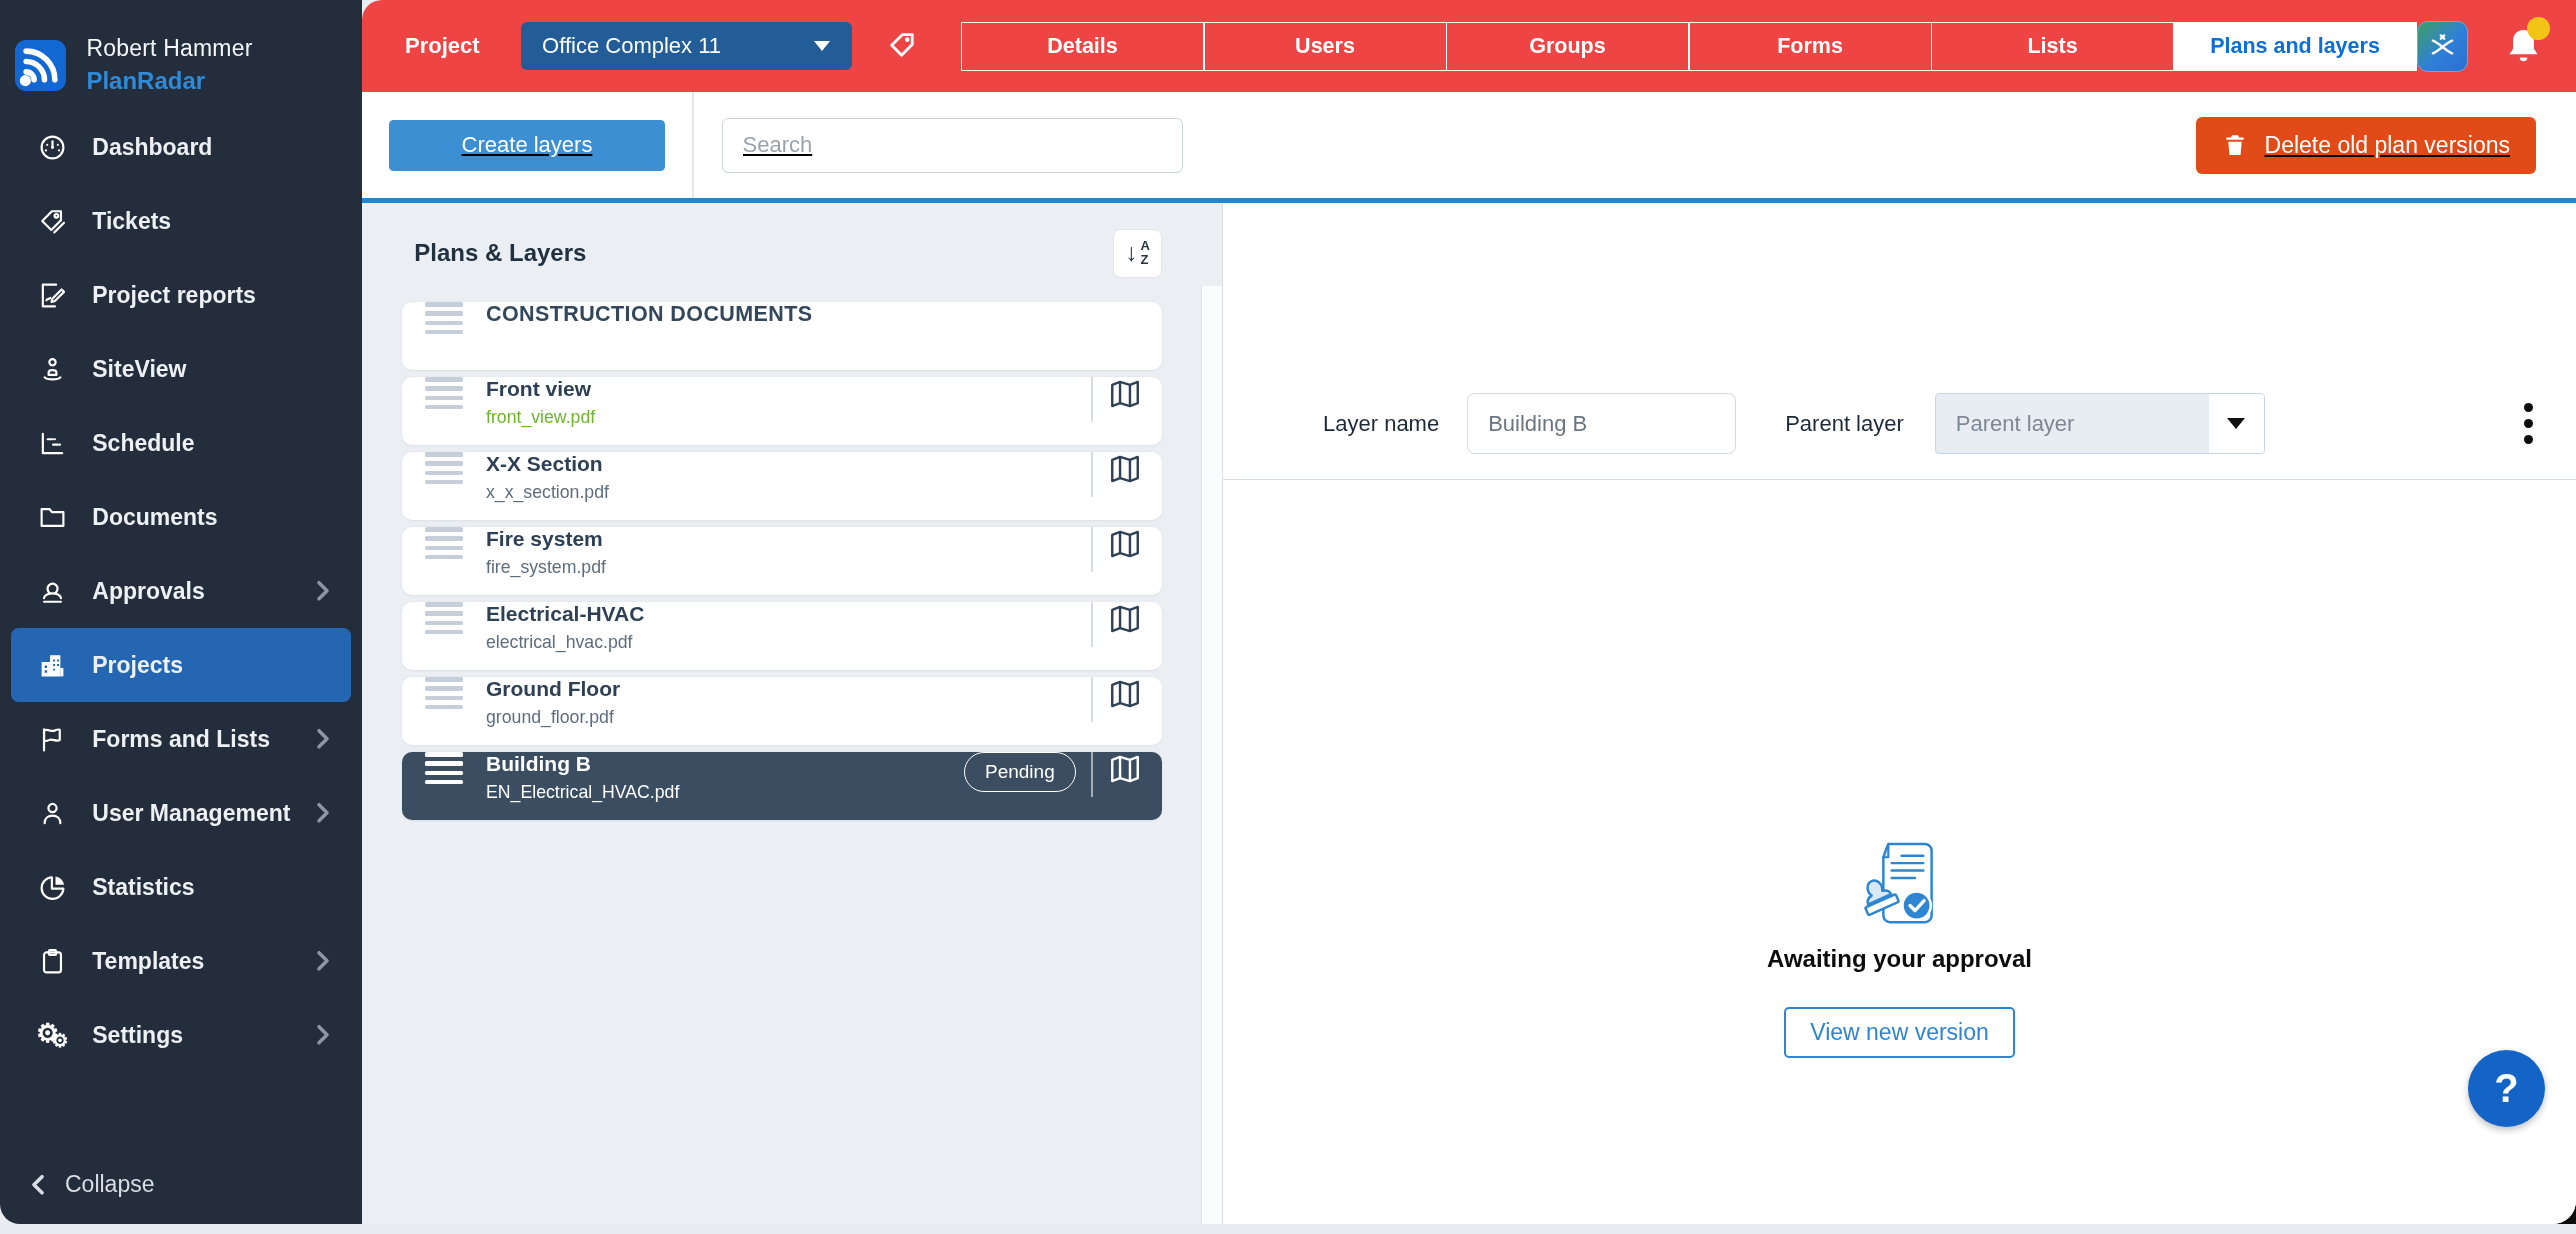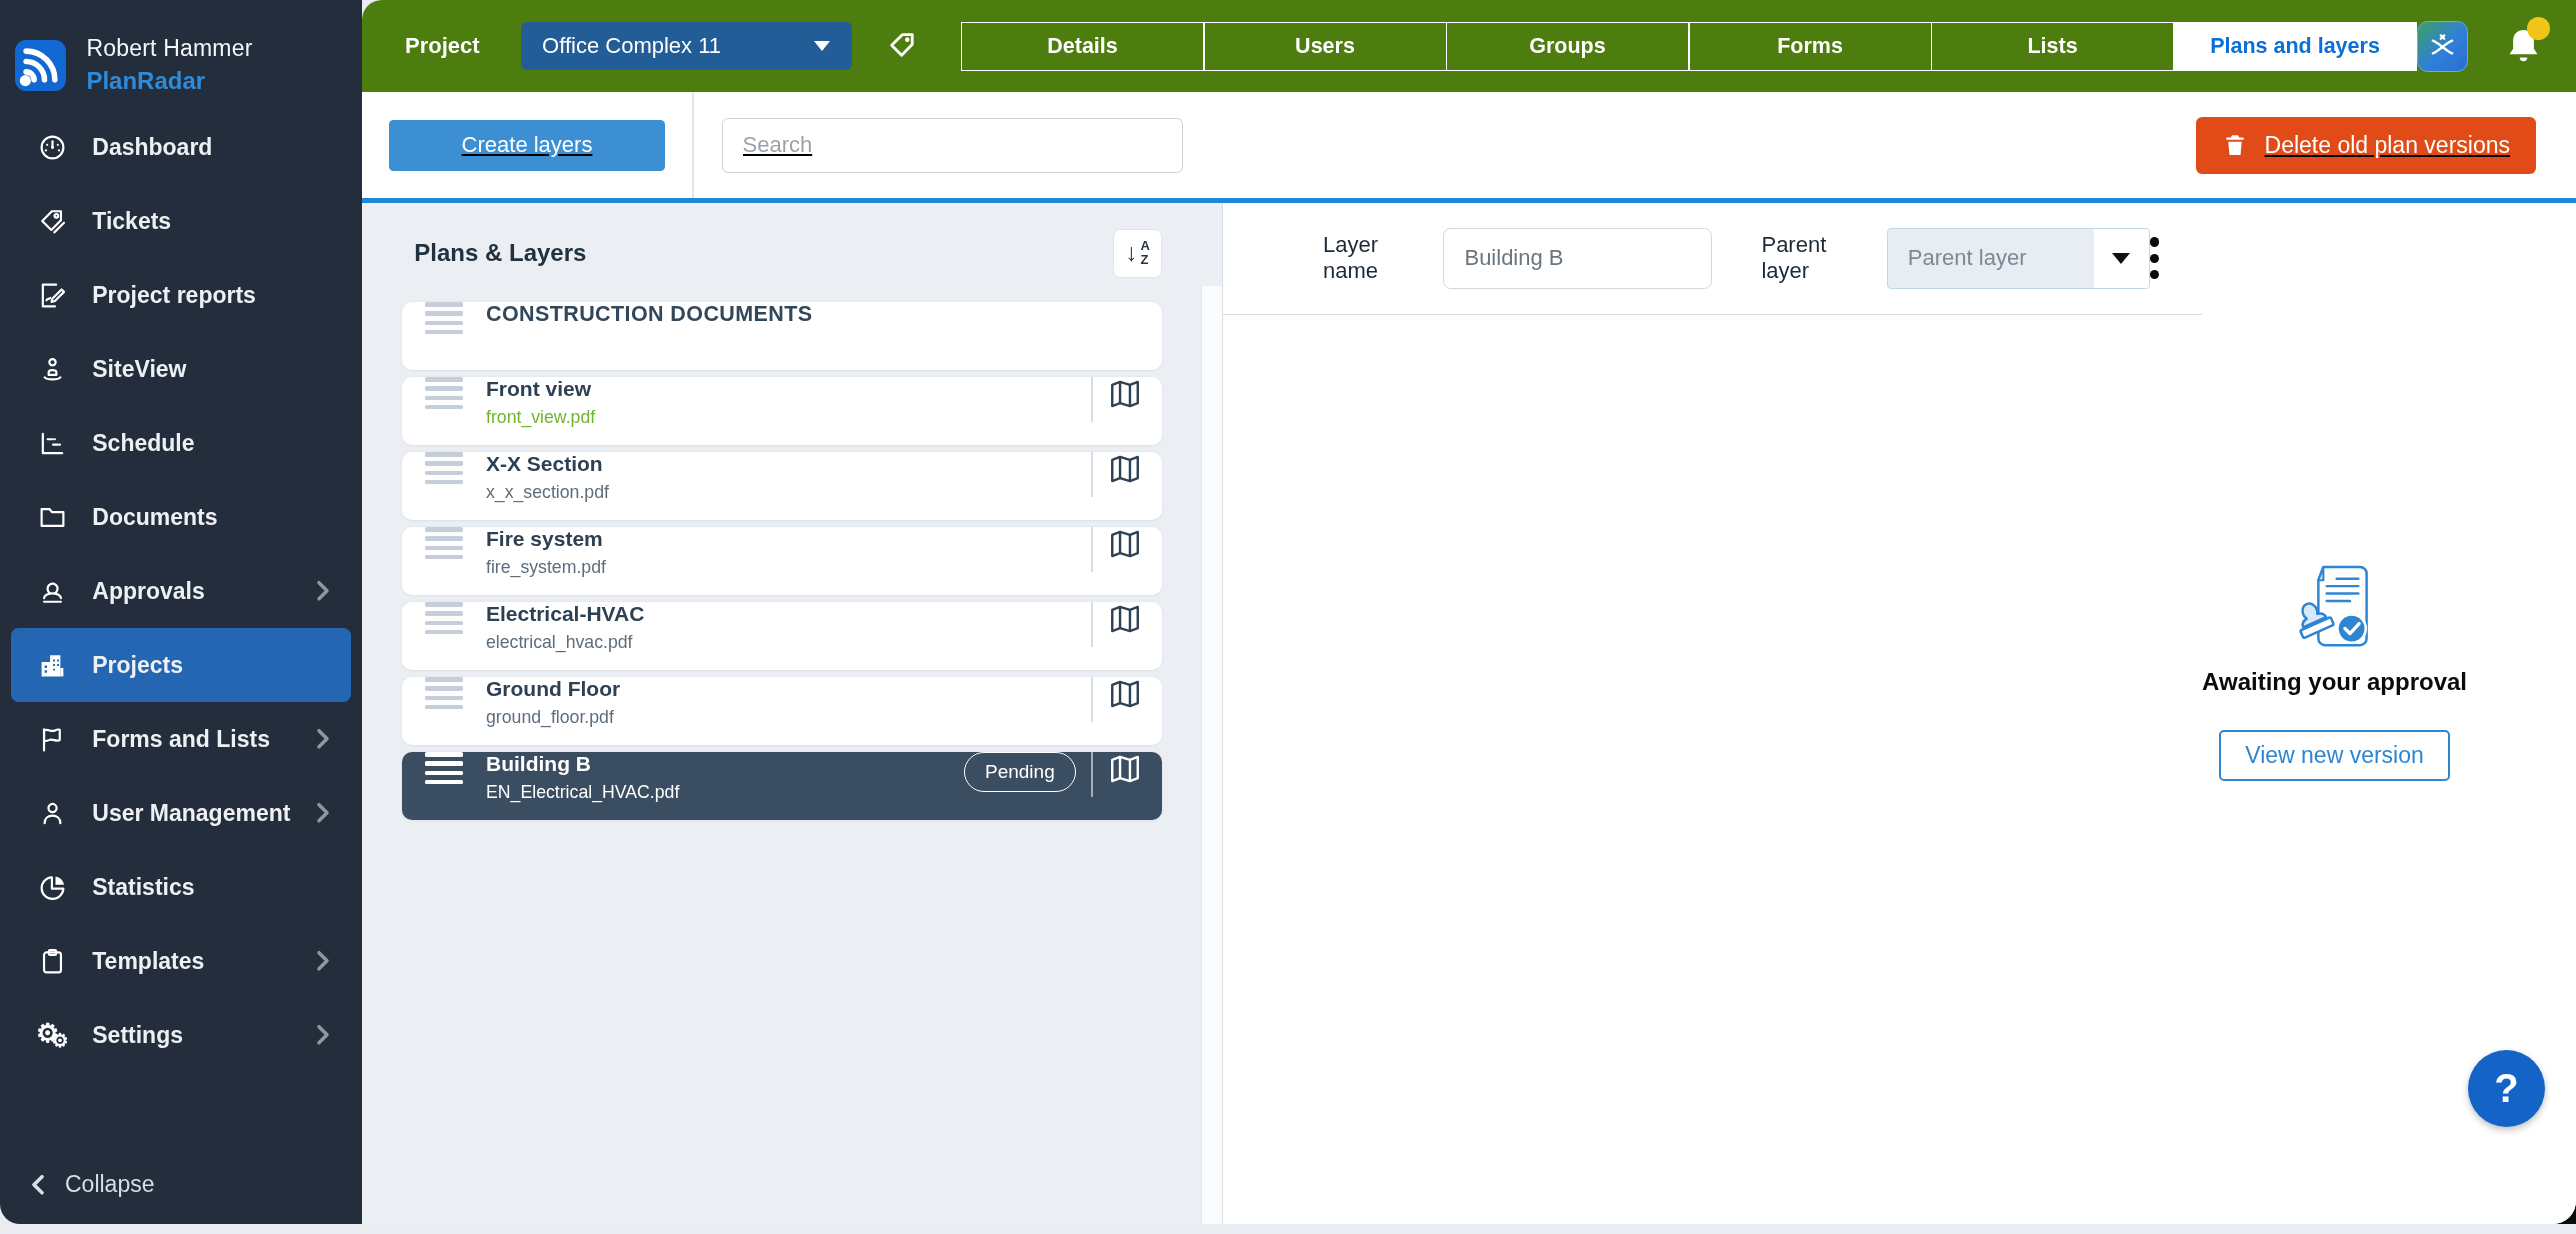--- a/index.html
+++ b/index.html
@@ -29,21 +29,21 @@
   .collapse-row svg { stroke:currentColor; fill:none; stroke-width:2.6; stroke-linecap:round; stroke-linejoin:round; }
 
   
   .main { position:absolute; left:362px; top:0; right:0; height:1224px; display:flex; flex-direction:column;
           border-top-left-radius:20px; overflow:hidden; background:#ffffff; }
   .corner-dark { position:absolute; right:0; bottom:0; width:34px; height:34px; background:#0c0c0c; z-index:1; }
   .main-clip { position:relative; z-index:2; display:flex; flex-direction:column; height:100%;
                border-bottom-right-radius:23px; overflow:hidden; background:#fff; }
 
   
-  .header { height:92px; background:#4d7c0f; display:flex; align-items:center; flex:0 0 92px; padding-left:43px; }
+  .header { height:92px; background:#ef4444; display:flex; align-items:center; flex:0 0 92px; padding-left:43px; }
   .project-label { color:#fff; font-size:22px; font-weight:bold; }
   .project-select { margin-left:41px; width:353px; height:48px; background:#235d97; border-radius:6.1px;
                     display:flex; align-items:center; color:#fff; font-size:22px; padding:0 21.5px; cursor:pointer; }
   .project-select .val { flex:1; }
   .caret-down { width:0; height:0; border-left:8.4px solid transparent; border-right:8.4px solid transparent;
                 border-top:10px solid #ffffff; }
   .tag-ic { margin-left:34px; color:#fff; display:flex; }
   .tag-ic svg, .hd-ic svg { stroke:currentColor; fill:none; stroke-width:2; stroke-linecap:round; stroke-linejoin:round; }
   .tabs { display:flex; margin-left:41px; height:49px; }
   .tab { width:244px; border:1.5px solid #ffffff; margin-left:-1.5px; display:flex; align-items:center; justify-content:center;
@@ -98,21 +98,21 @@
   .row-divider { width:1.5px; height:45px; background:#d8dde2; margin:0 15.4px; }
   .map-ic { color:#2e4154; display:flex; cursor:pointer; }
   .map-ic svg { stroke:currentColor; fill:none; stroke-width:1.7; stroke-linejoin:round; }
   .card.selected { background:#3b4d60; }
   .card.selected .item-name, .card.selected .item-file { color:#ffffff; }
   .card.selected .drag span { background:#ffffff; }
   .card.selected .map-ic { color:#ffffff; }
   .card.selected .row-divider { background:rgba(255,255,255,0.55); }
   .badge { border:1.5px solid #fff; color:#fff; border-radius:767px; font-size:19px; padding:7.7px 20px; }
 
-  .detail-panel { flex:1; background:#fff; border-left:1.5px solid #d9dee3; display:flex; flex-direction:row; }
+  .detail-panel { flex:1; background:#fff; border-left:1.5px solid #d9dee3; display:flex; flex-direction:column;justify-content:center; }
   .detail-head { height:112px; flex:0 0 112px; border-bottom:1.5px solid #d9dee3; display:flex; align-items:center;
                  padding-left:100px; }
   .field-label { font-size:22px; color:#1c2a38; }
   .layer-input { margin-left:28px; width:269px; height:61px; border:1.5px solid #d3d8dc; border-radius:7.7px;
                  font-size:22px; color:#6a7580; padding:0 20px; font-family:inherit; outline:none; }
   .parent-label { margin-left:49px; }
   .parent-select { margin-left:31px; width:330px; height:61px; background:#e7edf3; border:1.5px solid #c3d6e3;
                    border-radius:4.6px; display:flex; align-items:center; cursor:pointer; overflow:hidden; }
   .parent-select .val { flex:1; font-size:22px; color:#7d8894; padding-left:20px; }
   .select-cap { width:55px; align-self:stretch; background:#ffffff; display:flex; align-items:center; justify-content:center; }

